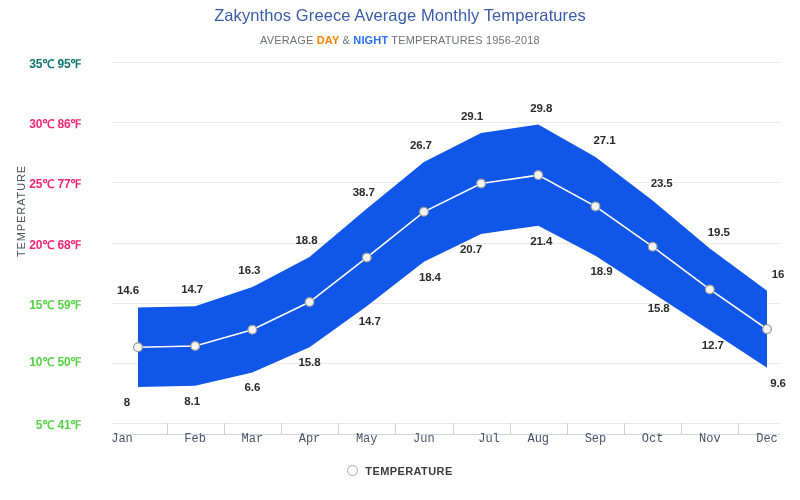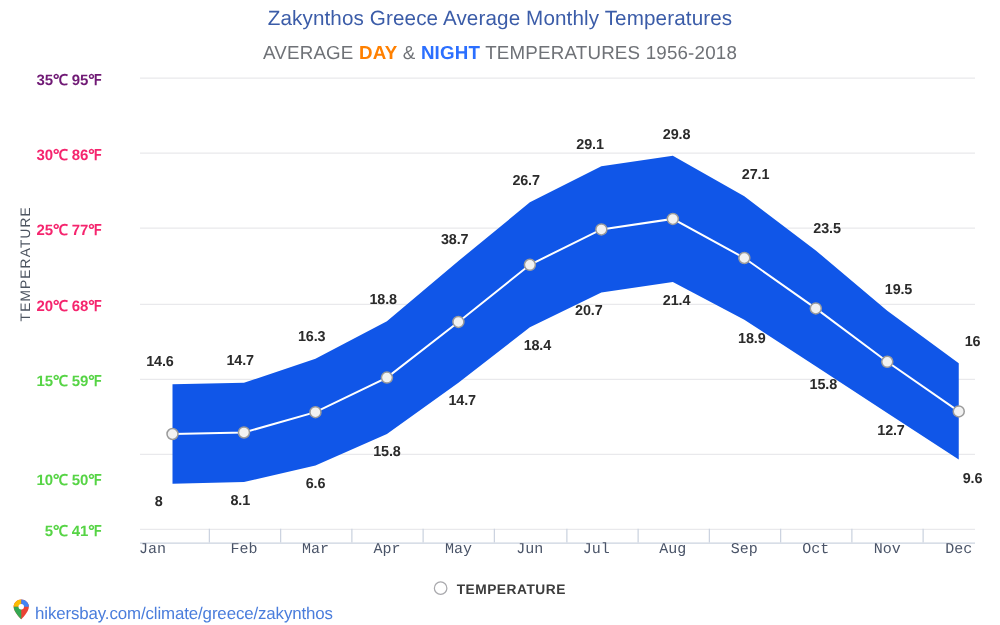--- a/index.html
+++ b/index.html
@@ -9,21 +9,21 @@
     -webkit-font-smoothing:antialiased;
   }
   #chart-root{position:relative;width:800px;height:406px;}
 
   .title{
     position:absolute;left:0;top:6px;width:800px;text-align:center;
     font-size:16.5px;color:#3b5ca8;font-weight:400;letter-spacing:.1px;
   }
   .subtitle{
     position:absolute;left:0;top:34px;width:800px;text-align:center;
-    font-size:15px;color:#6f7277;letter-spacing:.15px;
+    font-size:11px;color:#6f7277;letter-spacing:.15px;
   }
   .subtitle .day{color:#ff8000;font-weight:600;}
   .subtitle .night{color:#2b6fff;font-weight:600;}
 
   .yaxis-title{
     position:absolute;left:-39px;top:205px;width:120px;text-align:center;
     font-size:11px;color:#4c5460;letter-spacing:.9px;
     transform:rotate(-90deg);transform-origin:center center;
   }
 
@@ -78,26 +78,26 @@
   <div id="grid-layer">
       <div class="gridline" style="top: 62px;"></div>
       <div class="gridline" style="top: 122.167px;"></div>
       <div class="gridline" style="top: 182.333px;"></div>
       <div class="gridline" style="top: 242.5px;"></div>
       <div class="gridline" style="top: 302.667px;"></div>
       <div class="gridline" style="top: 362.833px;"></div>
       <div class="gridline" style="top: 423px;"></div>
     </div>
   <div id="ylabel-layer">
-      <div class="ylabel hot" style="top: 55px; color: #701a75;">35℃ 95℉</div>
+      <div class="ylabel hot" style="top: 55px; color: #0f766e;">35℃ 95℉</div>
       <div class="ylabel hot" style="top: 115.167px; color: rgb(245, 37, 110);">30℃ 86℉</div>
       <div class="ylabel hot" style="top: 175.333px; color: rgb(245, 37, 110);">25℃ 77℉</div>
       <div class="ylabel hot" style="top: 235.5px; color: rgb(245, 37, 110);">20℃ 68℉</div>
       <div class="ylabel cool" style="top: 295.667px; color: rgb(86, 212, 69);">15℃ 59℉</div>
-      <div class="ylabel cool" style="top: 375px; color: rgb(86, 212, 69);">10℃ 50℉</div>
+      <div class="ylabel cool" style="top: 353px; color: rgb(86, 212, 69);">10℃ 50℉</div>
       <div class="ylabel cool" style="top: 416px; color: rgb(86, 212, 69);">5℃ 41℉</div>
     </div>
 
   <svg id="plot" viewBox="0 0 800 500">
       <defs>
         <linearGradient id="tempGrad" x1="0" x2="0" y1="110.13333333333333" y2="392.9166666666667" gradientUnits="userSpaceOnUse">
           <stop offset="97.87%" stop-color="#1056e8"></stop>
           <stop offset="85.11%" stop-color="#0ad7f2"></stop>
           <stop offset="72.34%" stop-color="#0cf58d"></stop>
           <stop offset="59.57%" stop-color="#14f23a"></stop>
@@ -163,38 +163,26 @@
       <div class="xtick" style="left: 567px;"></div>
       <div class="xtick" style="left: 624px;"></div>
       <div class="xtick" style="left: 681px;"></div>
       <div class="xtick" style="left: 738px;"></div>
       <div class="xlabel" style="left: 92px; width: 60px;">Jan</div>
       <div class="xlabel" style="left: 165.182px; width: 60px;">Feb</div>
       <div class="xlabel" style="left: 222.364px; width: 60px;">Mar</div>
       <div class="xlabel" style="left: 279.545px; width: 60px;">Apr</div>
       <div class="xlabel" style="left: 336.727px; width: 60px;">May</div>
       <div class="xlabel" style="left: 393.909px; width: 60px;">Jun</div>
-      <div class="xlabel" style="left: 447px; width: 60px;">Jul</div>
+      <div class="xlabel" style="left: 459px; width: 60px;">Jul</div>
       <div class="xlabel" style="left: 508.273px; width: 60px;">Aug</div>
       <div class="xlabel" style="left: 565.455px; width: 60px;">Sep</div>
       <div class="xlabel" style="left: 622.636px; width: 60px;">Oct</div>
       <div class="xlabel" style="left: 679.818px; width: 60px;">Nov</div>
       <div class="xlabel" style="left: 737px; width: 60px;">Dec</div>
     </div>
 
   <div class="legend">
     <span class="dot"></span><span>TEMPERATURE</span>
   </div>
 
-  <div class="footer">
-    <span>
-      <svg width="14" height="17" viewBox="0 0 14 17">
-        <path d="M7 0.6C3.6 0.6 0.9 3.2 0.9 6.4c0 4.4 6.1 10 6.1 10s6.1-5.6 6.1-10C13.1 3.2 10.4 0.6 7 0.6z" fill="#ea4335"></path>
-        <path d="M0.9 6.4C0.9 3.2 3.6 0.6 7 0.6v5.8z" fill="#fbbc04"></path>
-        <path d="M7 0.6c3.4 0 6.1 2.6 6.1 5.8H7z" fill="#4285f4"></path>
-        <path d="M0.9 6.4H7v10S0.9 10.8 0.9 6.4z" fill="#34a853"></path>
-        <circle cx="7" cy="6.4" r="2.2" fill="#ffffff"></circle>
-      </svg>
-    </span>
-    <span class="url">hikersbay.com/climate/greece/zakynthos</span>
-  </div>
 
 </div>
 
 </body></html>

